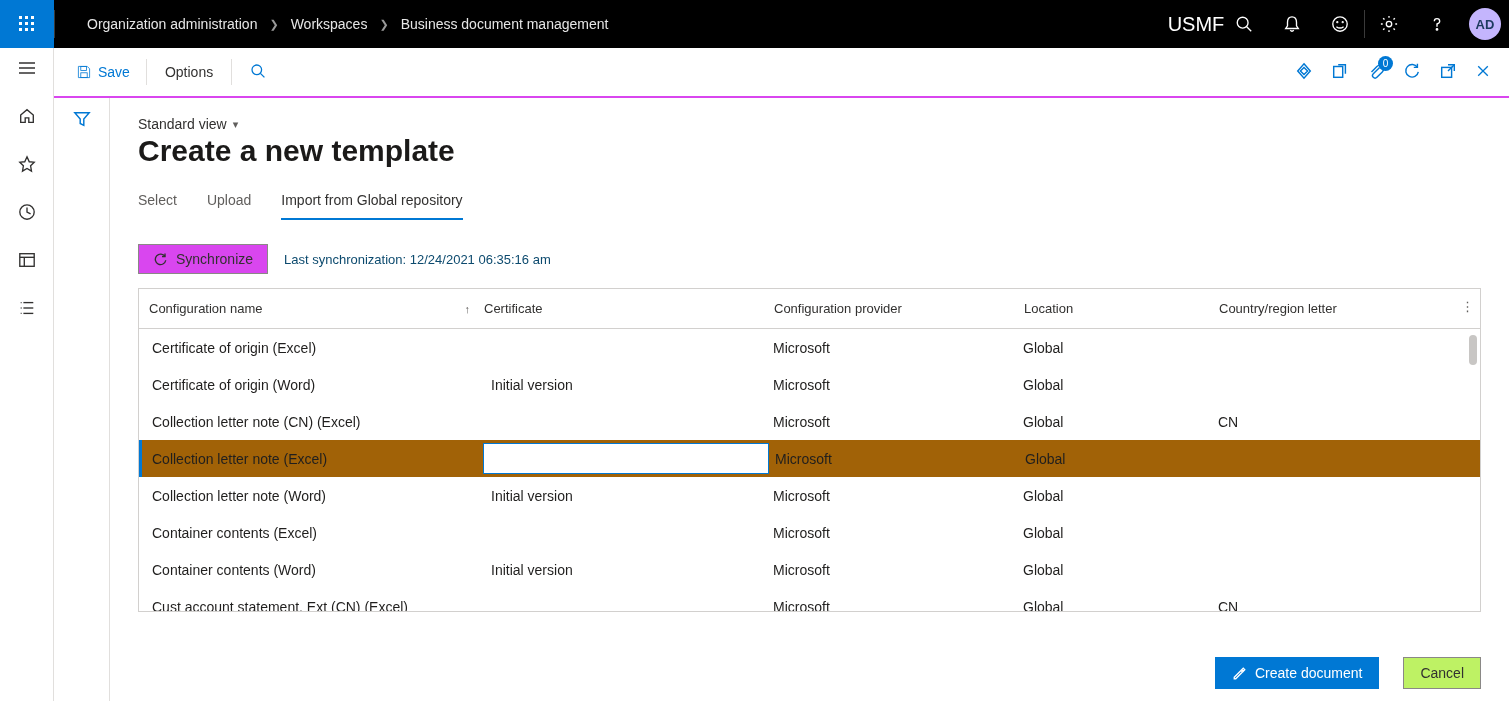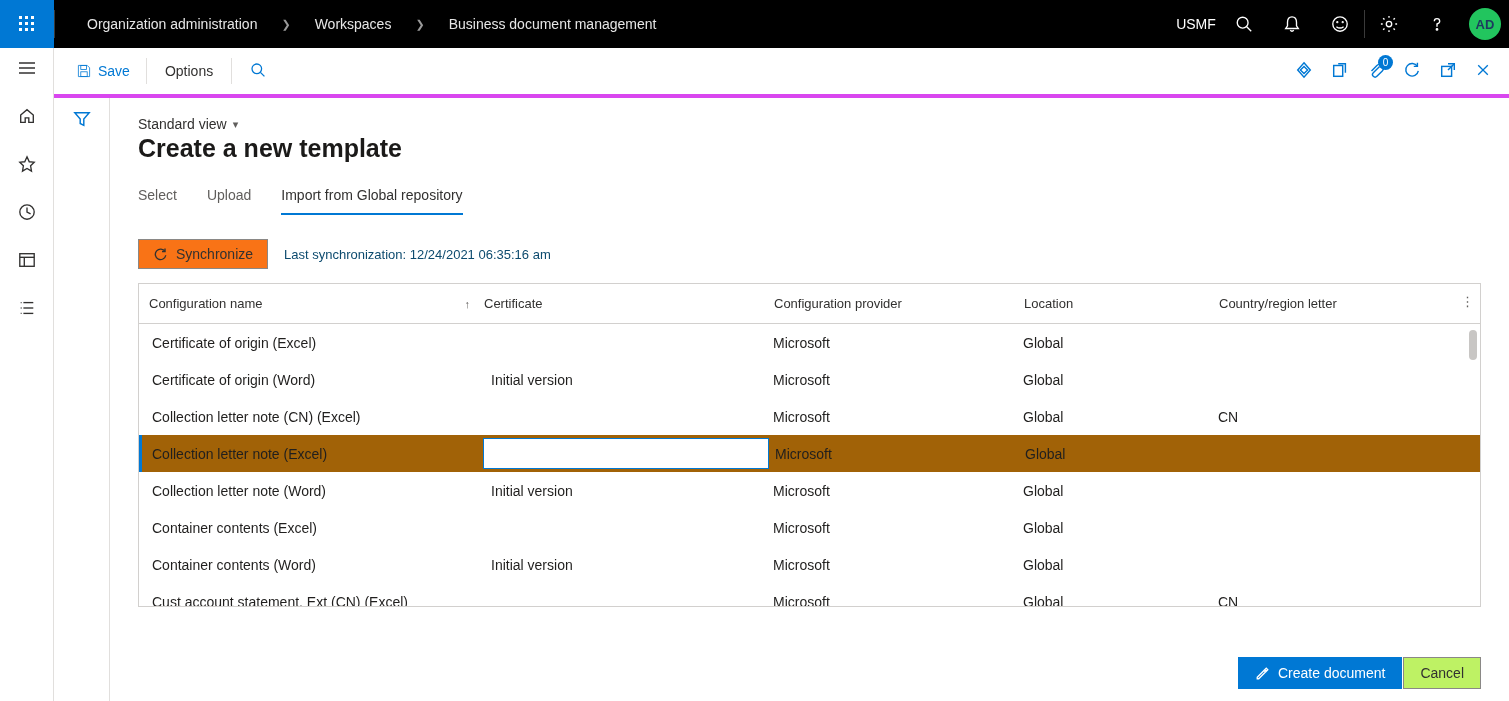--- a/index.html
+++ b/index.html
@@ -10,45 +10,45 @@
     display: flex; align-items: center; height: 48px;
     background: #000; color: #fff; font-size: 14px;
   }
   .waffle {
     width: 54px; height: 48px; background: #0078d4;
     display: flex; align-items: center; justify-content: center;
   }
   .waffle svg { fill: #fff; }
   .app-title { padding: 0 20px; font-size: 17px; font-weight: 600; white-space: nowrap; }
   .top-sep { width: 1px; height: 28px; background: #3a3a3a; }
-  .breadcrumbs { display: flex; align-items: center; gap: 24px; padding-left: 32px; font-size: 14px; color: #e6e6e6; flex: 1; }
+  .breadcrumbs { display: flex; align-items: center; gap: 12px; padding-left: 32px; font-size: 14px; color: #e6e6e6; flex: 1; }
   .chev { color: #9a9a9a; font-size: 11px; }
   .top-right { display: flex; align-items: center; gap: 0; margin-left: auto; }
   .top-right .cell { width: 48px; height: 48px; display: flex; align-items: center; justify-content: center; }
-  .company { width: auto; padding: 0 10px; font-size: 14px; }
+  .company { width: auto; padding: 0 10px; font-size: 20px; }
   .avatar-circle {
-    width: 32px; height: 32px; border-radius: 50%; background: #22c55e;
+    width: 32px; height: 32px; border-radius: 50%; background: #c4b5fd;
     color: #1d3a5f; display: flex; align-items: center; justify-content: center;
     font-size: 13px; font-weight: 600;
   }
   .top-right svg { stroke: #fff; fill: none; stroke-width: 1.5; }
 
   
   .shell { display: flex; height: calc(701px - 48px); }
   .left-rail {
     width: 54px; border-right: 1px solid #e1dfdd; background: #fff;
     display: flex; flex-direction: column; align-items: center; padding-top: 8px; gap: 24px;
   }
   .left-rail .rail-item { width: 24px; height: 24px; display: flex; align-items: center; justify-content: center; color: #323130; }
   .left-rail svg { stroke: #323130; fill: none; stroke-width: 1.5; }
 
   .content-area { flex: 1; display: flex; flex-direction: column; }
 
   .action-bar {
-    height: 50px; border-bottom: 4px solid #d946ef;
+    height: 50px; border-bottom: 2px solid #d946ef;
     display: flex; align-items: center; padding: 0 12px;
     font-size: 14px; color: #323130;
   }
   .action-bar .save { display: flex; align-items: center; gap: 6px; padding: 0 10px; color: #0078d4; }
   .action-bar .save svg { stroke: #0078d4; fill: none; }
   .action-bar .vsep { width: 1px; height: 26px; background: #e1dfdd; margin: 0 6px; }
   .action-bar .options { padding: 0 12px; }
   .action-bar .search-small { padding: 0 12px; color: #0078d4; }
   .action-bar-right { margin-left: auto; display: flex; align-items: center; gap: 18px; padding-right: 6px; }
   .action-bar-right svg { stroke: #0078d4; fill: none; stroke-width: 1.6; }
@@ -62,30 +62,30 @@
 
   .body-row { flex: 1; display: flex; overflow: hidden; }
   .filter-rail {
     width: 56px; border-right: 1px solid #e1dfdd;
     display: flex; justify-content: center; padding-top: 12px;
   }
   .filter-rail svg { stroke: #0078d4; fill: none; stroke-width: 1.6; }
 
   .page { flex: 1; padding: 18px 28px 12px 28px; display: flex; flex-direction: column; overflow: hidden; }
   .view-pill { font-size: 14px; color: #323130; display: flex; align-items: center; gap: 6px; }
-  .page-title { font-size: 25px; font-weight: 600; color: #1b1a19; margin-top: 2px; }
+  .page-title { font-size: 30px; font-weight: 600; color: #1b1a19; margin-top: 2px; }
 
   .tabs { display: flex; gap: 30px; margin-top: 24px; border-bottom: 0; }
   .tab { font-size: 14px; color: #605e5c; padding-bottom: 10px; }
   .tab.active { color: #323130; border-bottom: 2px solid #0078d4; }
 
   .sync-row { display: flex; align-items: center; gap: 16px; margin-top: 24px; }
   .sync-btn {
     display: flex; align-items: center; gap: 8px;
-    border: 1px solid #8a8886; background: #f97316; color: #323130;
+    border: 1px solid #8a8886; background: #d946ef; color: #323130;
     font-size: 14px; padding: 6px 14px;
   }
   .sync-btn svg { stroke: #323130; fill: none; stroke-width: 1.8; }
   .sync-text { font-size: 13px; color: #0c4a6e; }
 
   .grid-wrap {
     margin-top: 14px; border: 1px solid #d2d0ce;
     flex: 0 0 auto; position: relative;
     display: flex; flex-direction: column;
   }
@@ -116,21 +116,21 @@
   }
   .col-desc-cell { width: 286px; display: flex; align-items: center; padding-left: 4px; }
 
   .vscroll-thumb {
     position: absolute; right: 3px; top: 46px;
     width: 8px; height: 30px; background: #c8c6c4; border-radius: 4px;
   }
 
   .footer {
     margin-top: auto; padding-top: 12px;
-    display: flex; justify-content: flex-end; gap: 1px; align-items: center;
+    display: flex; justify-content: flex-end; gap: 24px; align-items: center;
   }
   .btn {
     font-size: 14px; padding: 7px 16px; border: 1px solid #8a8886;
     background: #bef264; color: #323130;
   }
   .btn.primary {
     background: #0078d4; color: #fff; border: 1px solid #0078d4;
     display: flex; align-items: center; gap: 8px;
   }
   .btn.primary svg { stroke: #fff; fill: none; stroke-width: 1.8; }

